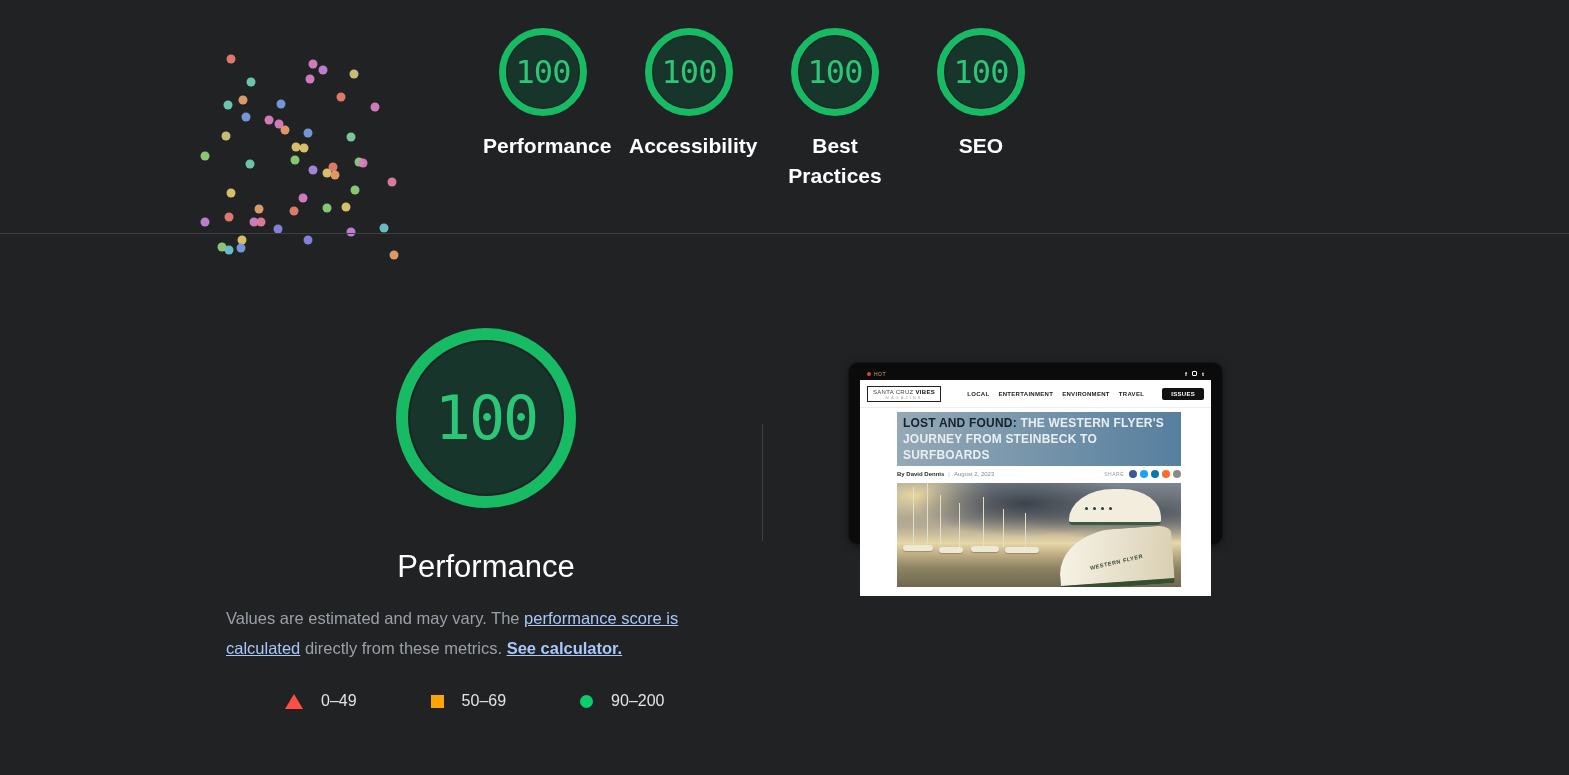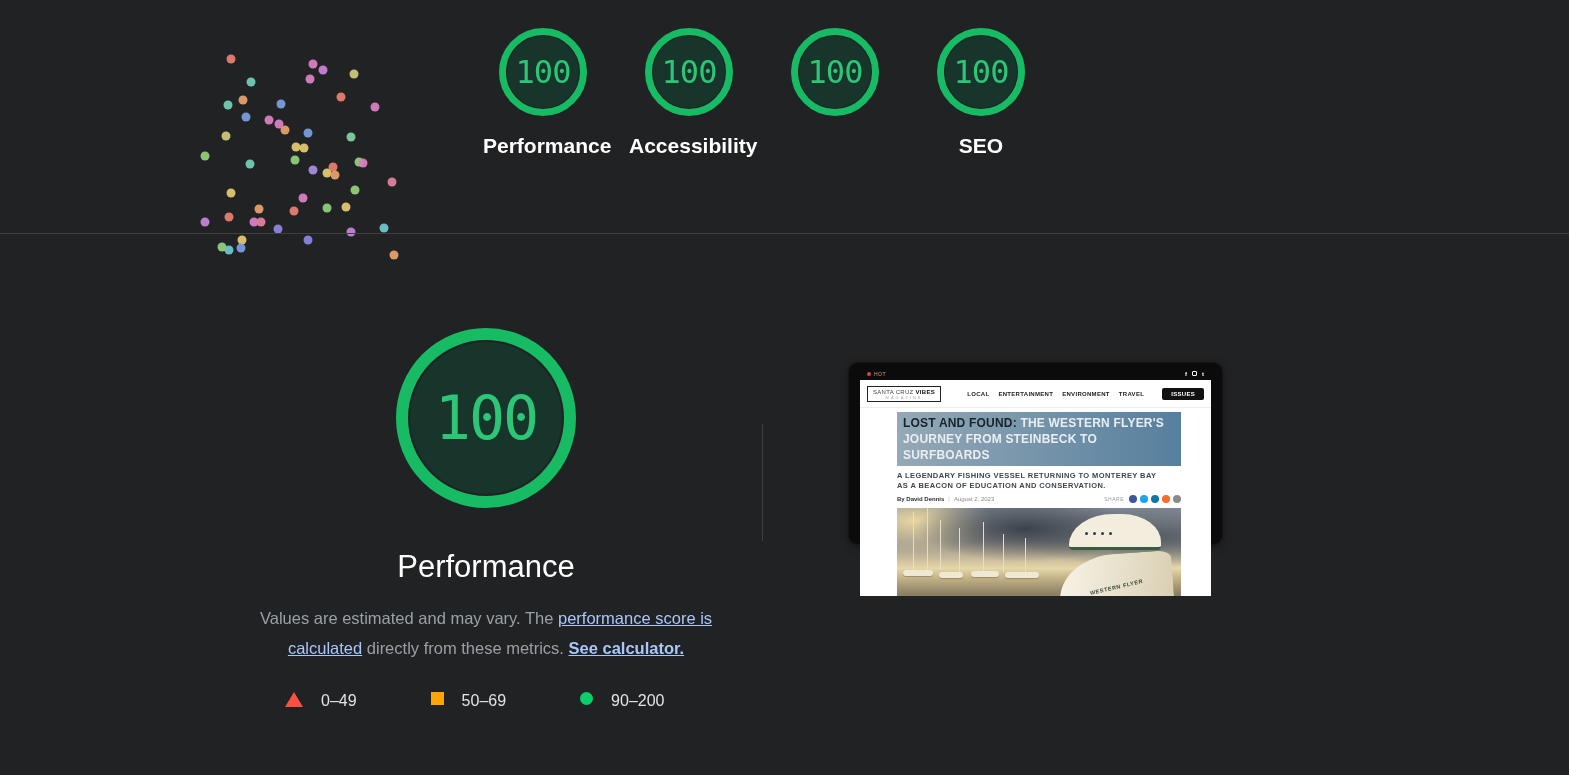--- a/index.html
+++ b/index.html
@@ -30,27 +30,27 @@
               text-align:center; line-height:30px; max-width:120px;}
 
   
   .gauge-b{position:absolute; left:396px; top:328px; width:180px; height:180px; border:12px solid var(--green);
            border-radius:50%; display:flex; align-items:center; justify-content:center;}
   .gauge-b .fill{position:absolute; inset:2px; border-radius:50%; background:var(--green_fill);}
   .gauge-b .num{position:relative; z-index:1; font-family:"DejaVu Sans Mono", monospace;
                 font-size:60px; color:var(--score_text); letter-spacing:-2px;}
   .perf-title{position:absolute; left:236px; top:549px; width:500px; text-align:center;
               font-size:31px; font-weight:400; color:var(--text_primary);}
-  .perf-desc{position:absolute; left:226px; top:603px; width:520px; text-align:center;
+  .perf-desc{position:absolute; left:226px; top:603px; width:520px; 
              font-size:16.5px; line-height:30px; color:var(--text_secondary);}
   .perf-desc a{color:var(--link); text-decoration:underline; cursor:pointer;}
   .perf-desc a.bold{font-weight:700;}
 
   .legend{position:absolute; left:285px; top:692px; display:flex; gap:74px;}
-  .legend-item{display:flex; }
+  .legend-item{display:flex; align-items:center;}
   .legend-item .lab{margin-left:18px; font-size:16px; color:#e3e3e3;}
   .shape-tri{width:0; height:0; border-left:9px solid transparent; border-right:9px solid transparent;
              border-bottom:15px solid var(--legend_fail);}
   .shape-sq{width:13px; height:13px; background:var(--legend_avg);}
   .shape-ci{width:13px; height:13px; border-radius:50%; background:var(--legend_pass);}
 
   .v-divider{position:absolute; left:762px; top:424px; height:117px; border-left:1px solid var(--divider);}
 
   
   .device{position:absolute; left:849px; top:363px; width:373px; height:181px; background:#0b0b0c;
@@ -174,20 +174,21 @@
         <div class="fill"></div>
         <span class="num">100</span>
       </div>
       <div class="label">Accessibility</div>
     </div>
     <div class="cat">
       <div class="gauge-s">
         <div class="fill"></div>
         <span class="num">100</span>
       </div>
+      <div class="label">Best Practices</div>
     </div>
     <div class="cat">
       <div class="gauge-s">
         <div class="fill"></div>
         <span class="num">100</span>
       </div>
       <div class="label">SEO</div>
     </div>
   </div>
 
@@ -243,21 +244,20 @@
           <span class="ni">LOCAL</span>
           <span class="ni">ENTERTAINMENT</span>
           <span class="ni">ENVIRONMENT</span>
           <span class="ni">TRAVEL</span>
           <span class="ss-issues">ISSUES</span>
         </div>
       </div>
 
       <div class="ss-article">
         <div class="ss-headline"><span class="strong">LOST AND FOUND:</span><span> THE WESTERN FLYER'S JOURNEY FROM STEINBECK TO SURFBOARDS</span></div>
-        <div class="ss-subhead">A LEGENDARY FISHING VESSEL RETURNING TO MONTEREY BAY AS A BEACON OF EDUCATION AND CONSERVATION.</div>
         <div class="ss-byline">
           <span class="by">By David Dennis</span>
           <span class="sep">|</span>
           <span class="date">August 2, 2023</span>
           <span class="ss-share">
             <span class="sl">SHARE</span>
             <span class="sc fb"></span>
             <span class="sc tw"></span>
             <span class="sc li"></span>
             <span class="sc rd"></span>

